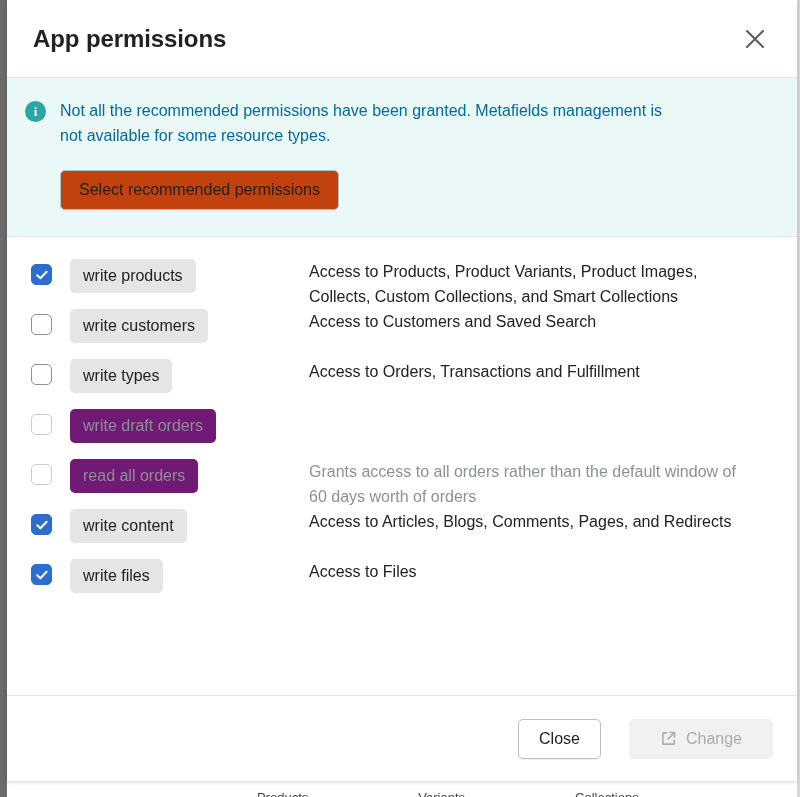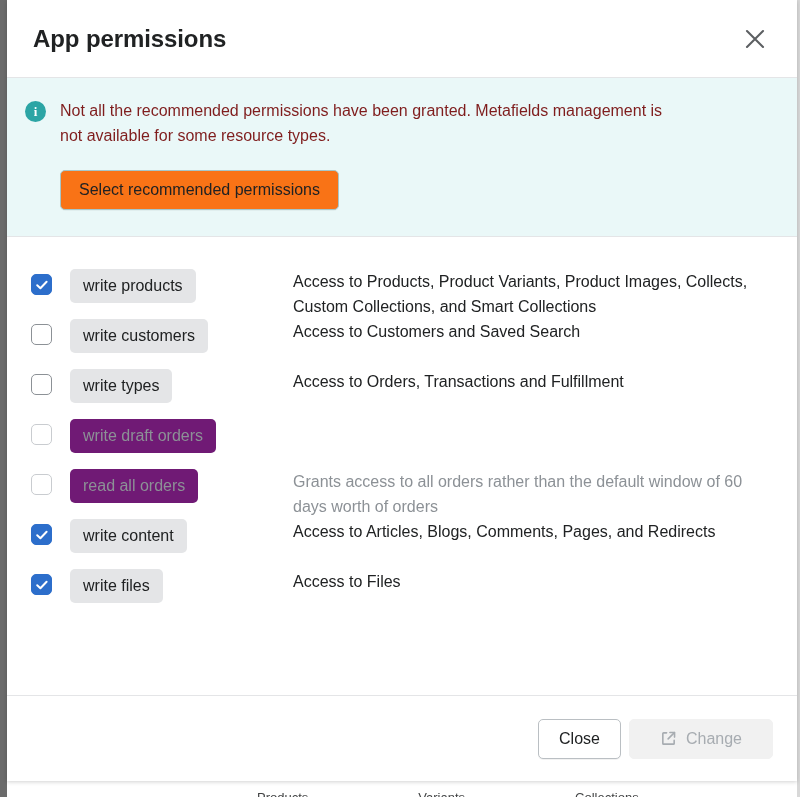--- a/index.html
+++ b/index.html
@@ -119,45 +119,45 @@
     display: flex;
     align-items: center;
     justify-content: center;
     margin-top: 3px;
     font-family: "Liberation Serif", serif;
   }
   #banner-body { flex: 1 1 auto; }
   #banner-text {
     font-size: 16px;
     line-height: 25px;
-    color: #7f1d1d;
+    color: #0369a1;
     max-width: 615px;
     margin: 0;
   }
   #recommended-button {
     margin-top: 22px;
     display: inline-flex;
     align-items: center;
     justify-content: center;
     height: 40px;
     padding: 0 18px;
-    background: #f97316;
+    background: #c2410c;
     border: 1px solid #a6c6c8;
     border-radius: 5px;
     font-size: 16px;
     font-family: "Liberation Sans", sans-serif;
     color: #202223;
     cursor: pointer;
     box-shadow: 0 1px 0 rgba(0,0,0,.04);
   }
 
   
   #permissions-list {
     flex: 1 1 auto;
-    padding: 32px 24px 10px 24px;
+    padding: 22px 24px 10px 24px;
     box-sizing: border-box;
     overflow: hidden;
   }
   .permission-row {
     display: flex;
     align-items: flex-start;
     margin-bottom: 16px;
   }
   .permission-row:last-child { margin-bottom: 0; }
 
@@ -196,21 +196,21 @@
     line-height: 20px;
     white-space: nowrap;
   }
   .perm-tag.disabled {
     background: #701a75;
     color: #8c9196;
   }
 
   .perm-desc {
     flex: 1 1 auto;
-    margin-left: 0;
+    margin-left: 16px;
     padding-left: 0;
     font-size: 16px;
     line-height: 25px;
     color: #202223;
   }
   .perm-desc.disabled { color: #8c9196; }
 
   .desc-col {
     position: absolute;
     left: 262px;
@@ -219,21 +219,21 @@
   .permission-row { position: relative; min-height: 34px; }
 
   
   #modal-footer {
     flex: 0 0 auto;
     height: 86px;
     border-top: 1px solid #e4e5e7;
     display: flex;
     align-items: center;
     justify-content: flex-end;
-    gap: 8px;
+    gap: 28px;
     padding: 0 24px;
     box-sizing: border-box;
   }
   #close-action {
     height: 40px;
     padding: 0 20px;
     background: #ffffff;
     border: 1px solid #babfc3;
     border-radius: 5px;
     font-size: 16px;

